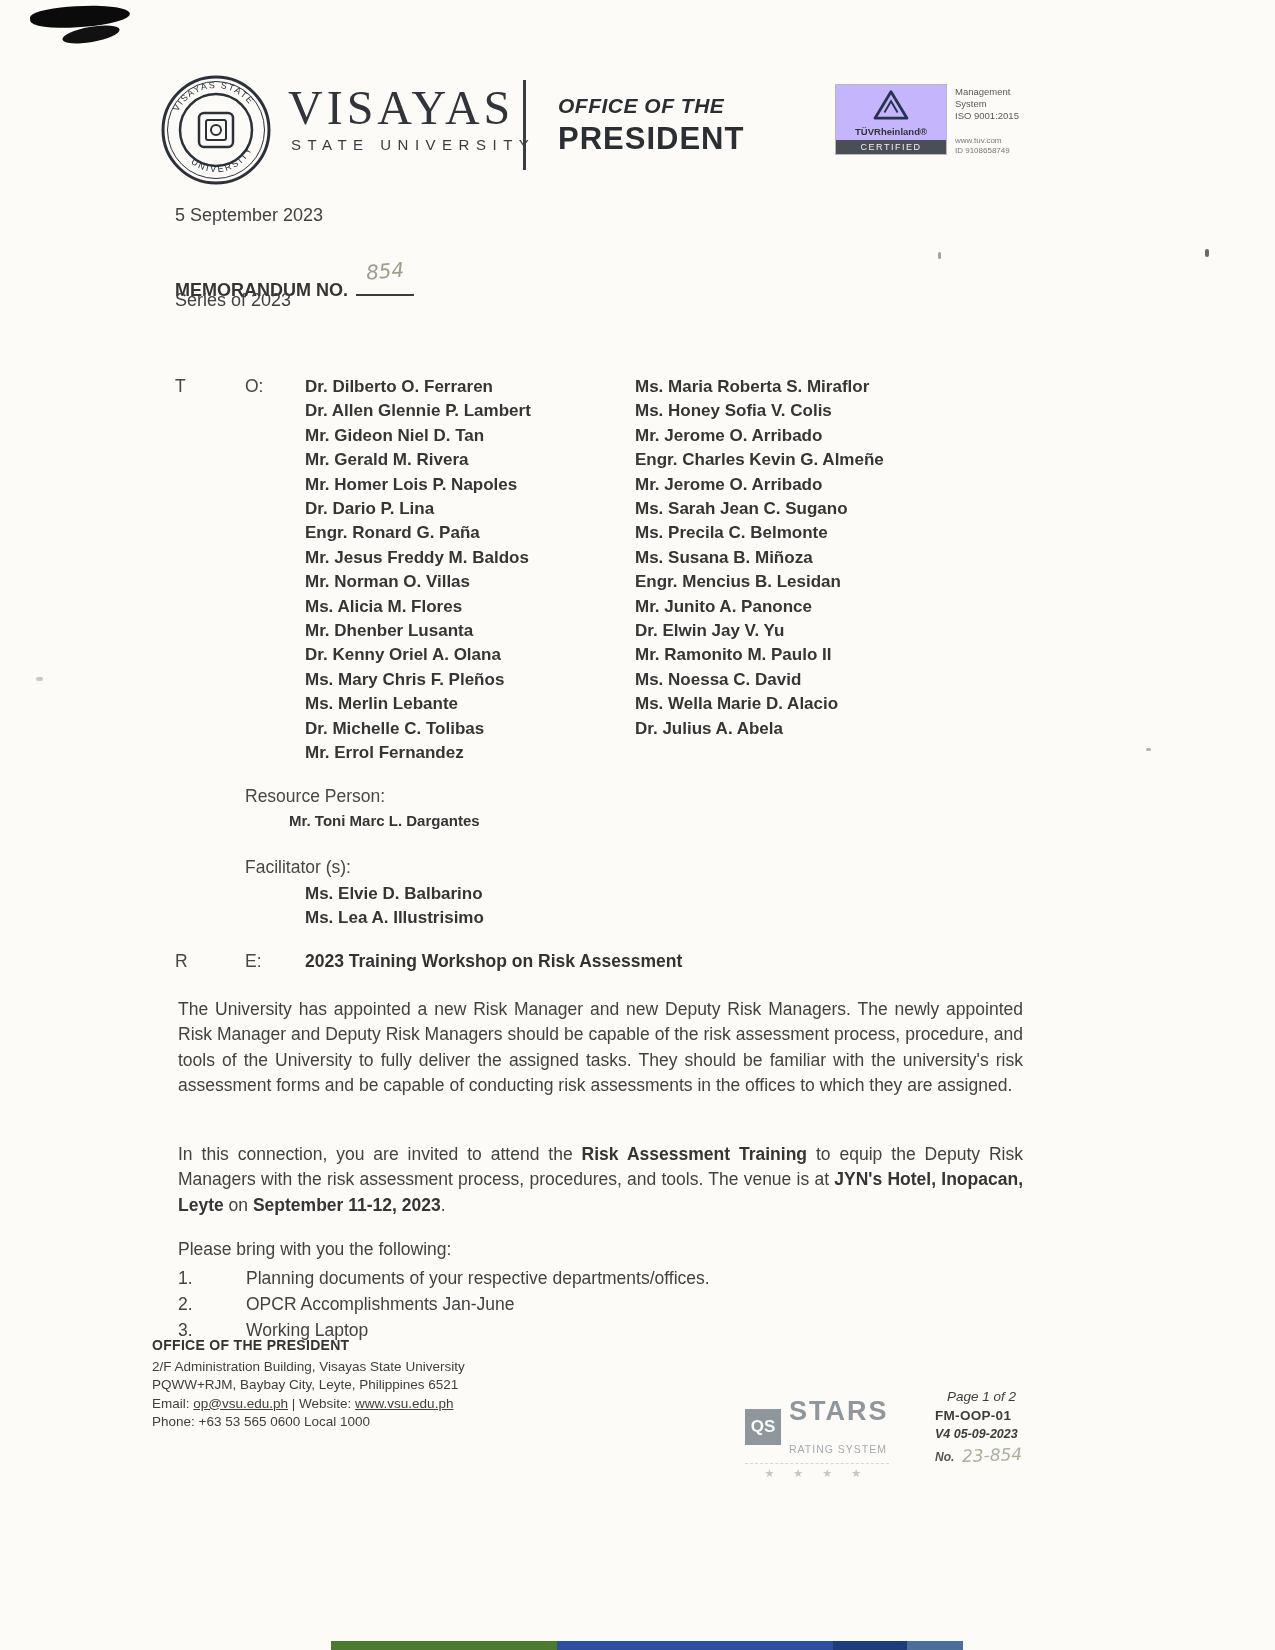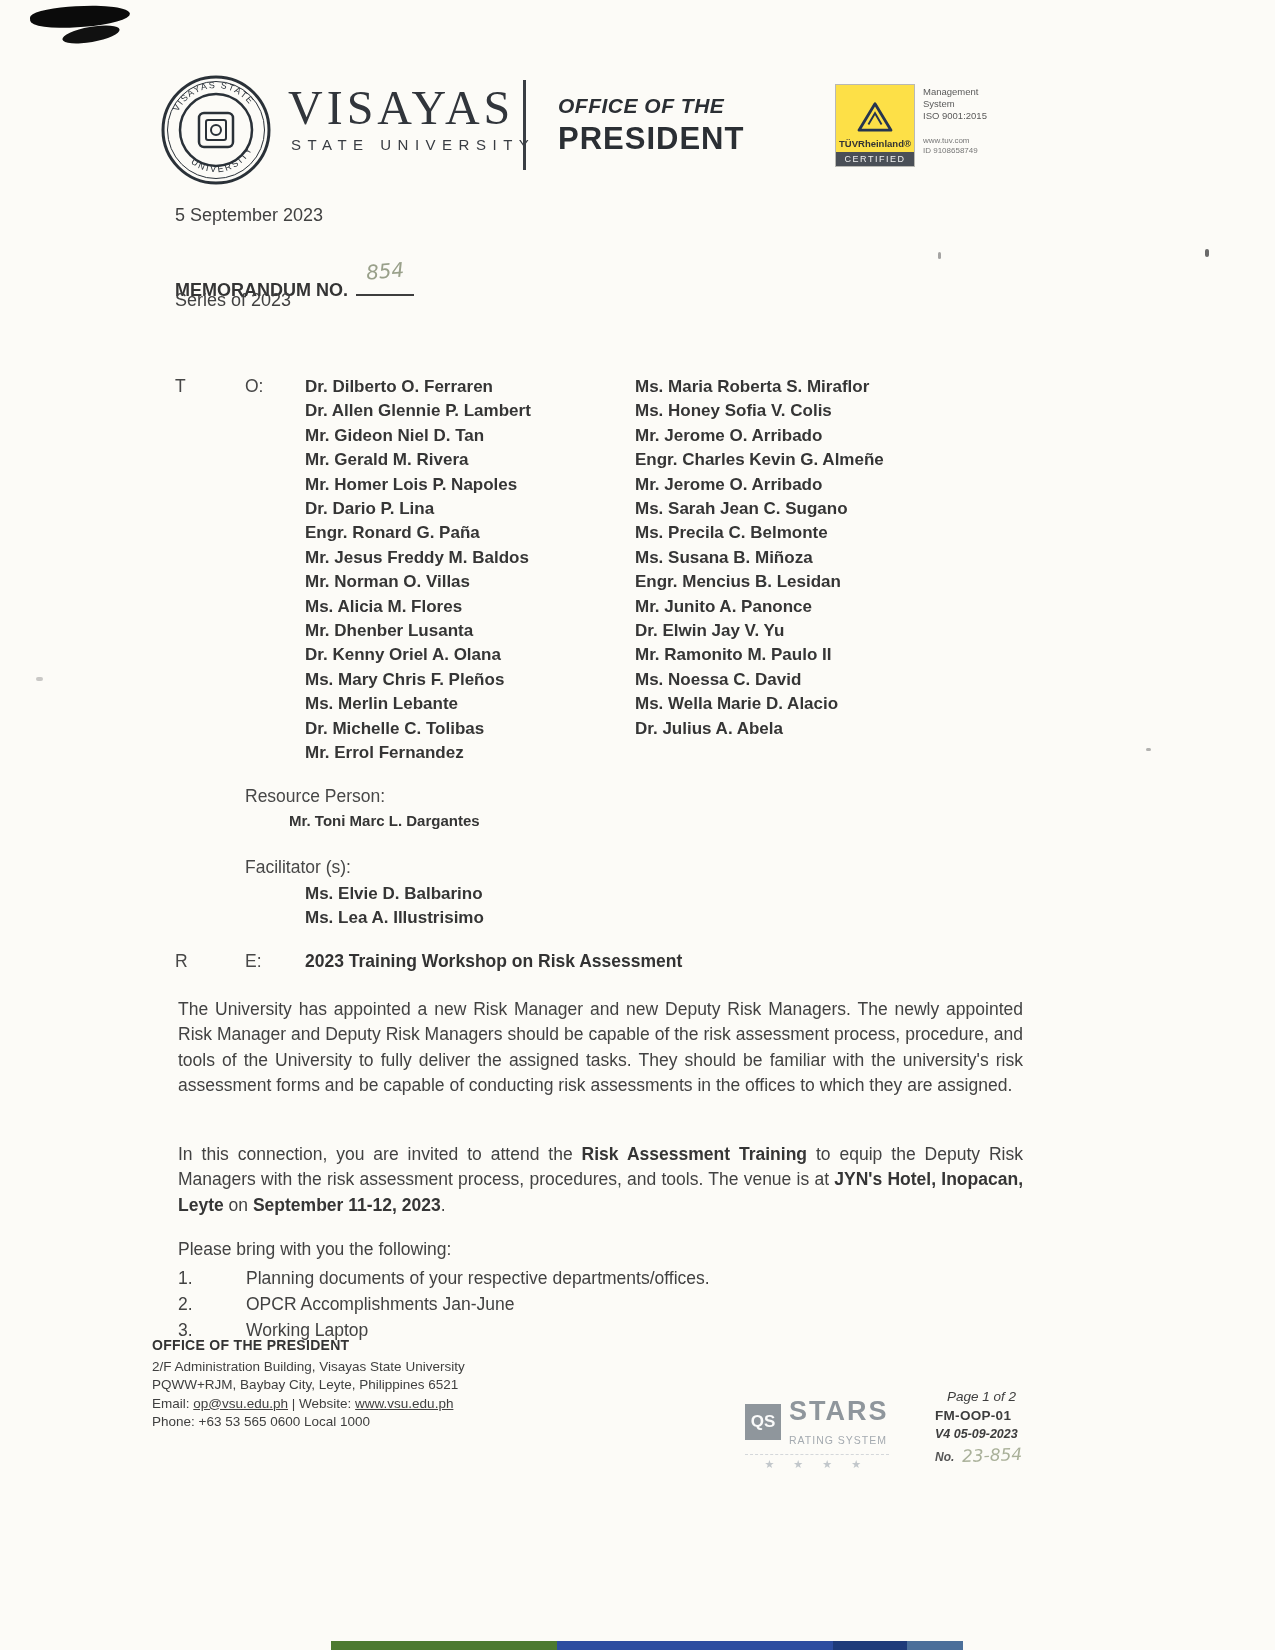--- a/index.html
+++ b/index.html
@@ -30,21 +30,21 @@
   }
   .wordmark .sub {
     font-size:15px; letter-spacing:6.5px; color:#383c42; margin-top:4px; margin-left:3px;
   }
   .vdivider { left:523px; top:80px; width:3px; height:90px; background:#3a3e44; }
   .officeblock { left:558px; top:94px; color:#2b2f34; }
   .officeblock .l1 { font-size:21px; font-weight:bold; letter-spacing:.5px;font-style:italic; }
   .officeblock .l2 { font-size:31px; font-weight:bold; letter-spacing:1px; margin-top:3px; }
 
   .tuv { left:835px; top:84px; display:flex; gap:8px; align-items:flex-start; }
-  .tuv-box { width:80px; border:1px solid #b9b9b4; background:#fde047; padding:16px 3px 0; text-align:center; }
+  .tuv-box { width:112px; border:1px solid #b9b9b4; background:#c4b5fd; padding:4px 3px 0; text-align:center; }
   .tuv-brand { font-size:9.5px; font-weight:bold; color:#333; margin-top:1px; }
   .tuv-cert { background:#4a4f57; color:#f2f2f2; font-size:9px; letter-spacing:1.5px; padding:2px 0; margin:3px -3px 0; }
   .tuv-right { font-size:9.5px; color:#5a5a5a; line-height:12px; padding-top:2px; }
   .tuv-right .iso { margin-bottom:14px; }
   .tuv-right .tiny { font-size:8px; color:#777; line-height:10px; }
 
   
   .date { left:175px; top:205px; font-size:18px; color:#414141; }
   .memo-line { left:175px; top:276px; font-size:18px; color:#343434; }
   .memo-label { font-weight:bold; }
@@ -83,21 +83,21 @@
 
   
   .f-left { left:152px; top:1336px; font-size:13.5px; line-height:18.5px; color:#3f3f3f; }
   .f-office { font-size:14px; font-weight:bold; letter-spacing:.3px; color:#333; margin-bottom:3px; }
   .link { text-decoration:underline; color:#3f3f3f; }
 
   .qs { left:745px; top:1398px; color:#949aa0; }
   .qs-top { display:flex; align-items:center; gap:8px; }
   .qs-box { width:36px; height:36px; background:#8f969c; color:#fafafa; font-size:17px; font-weight:bold; display:flex; align-items:center; justify-content:center; }
   .qs-stars-word { font-size:27px; font-weight:bold; letter-spacing:2px; color:#8f969c; line-height:1; }
-  .qs-rating { font-size:10.5px; letter-spacing:1px; color:#a4aab0; margin-top:9px; }
+  .qs-rating { font-size:10.5px; letter-spacing:1px; color:#a4aab0; margin-top:18px; }
   .qs-starrow { font-size:11px; color:#c2c7cb; letter-spacing:8px; margin-top:8px; text-align:center; border-top:1px dashed #d4d7da; padding-top:3px; }
 
   .f-right { left:935px; top:1387px; font-size:13.5px; color:#3d3d3d; line-height:19px; }
   .f-page { font-style:italic; margin-left:12px; }
   .f-form { font-weight:bold; letter-spacing:.3px; }
   .f-ver { font-style:italic; font-weight:bold; font-size:12.5px; }
   .f-no-row { margin-top:2px; }
   .f-no { font-weight:bold; font-style:italic; font-size:12px; color:#555; }
   .f-no-val { font-size:17px; color:#a9b099; display:inline-block; transform:rotate(-2deg); margin-left:8px; }
 </style>

